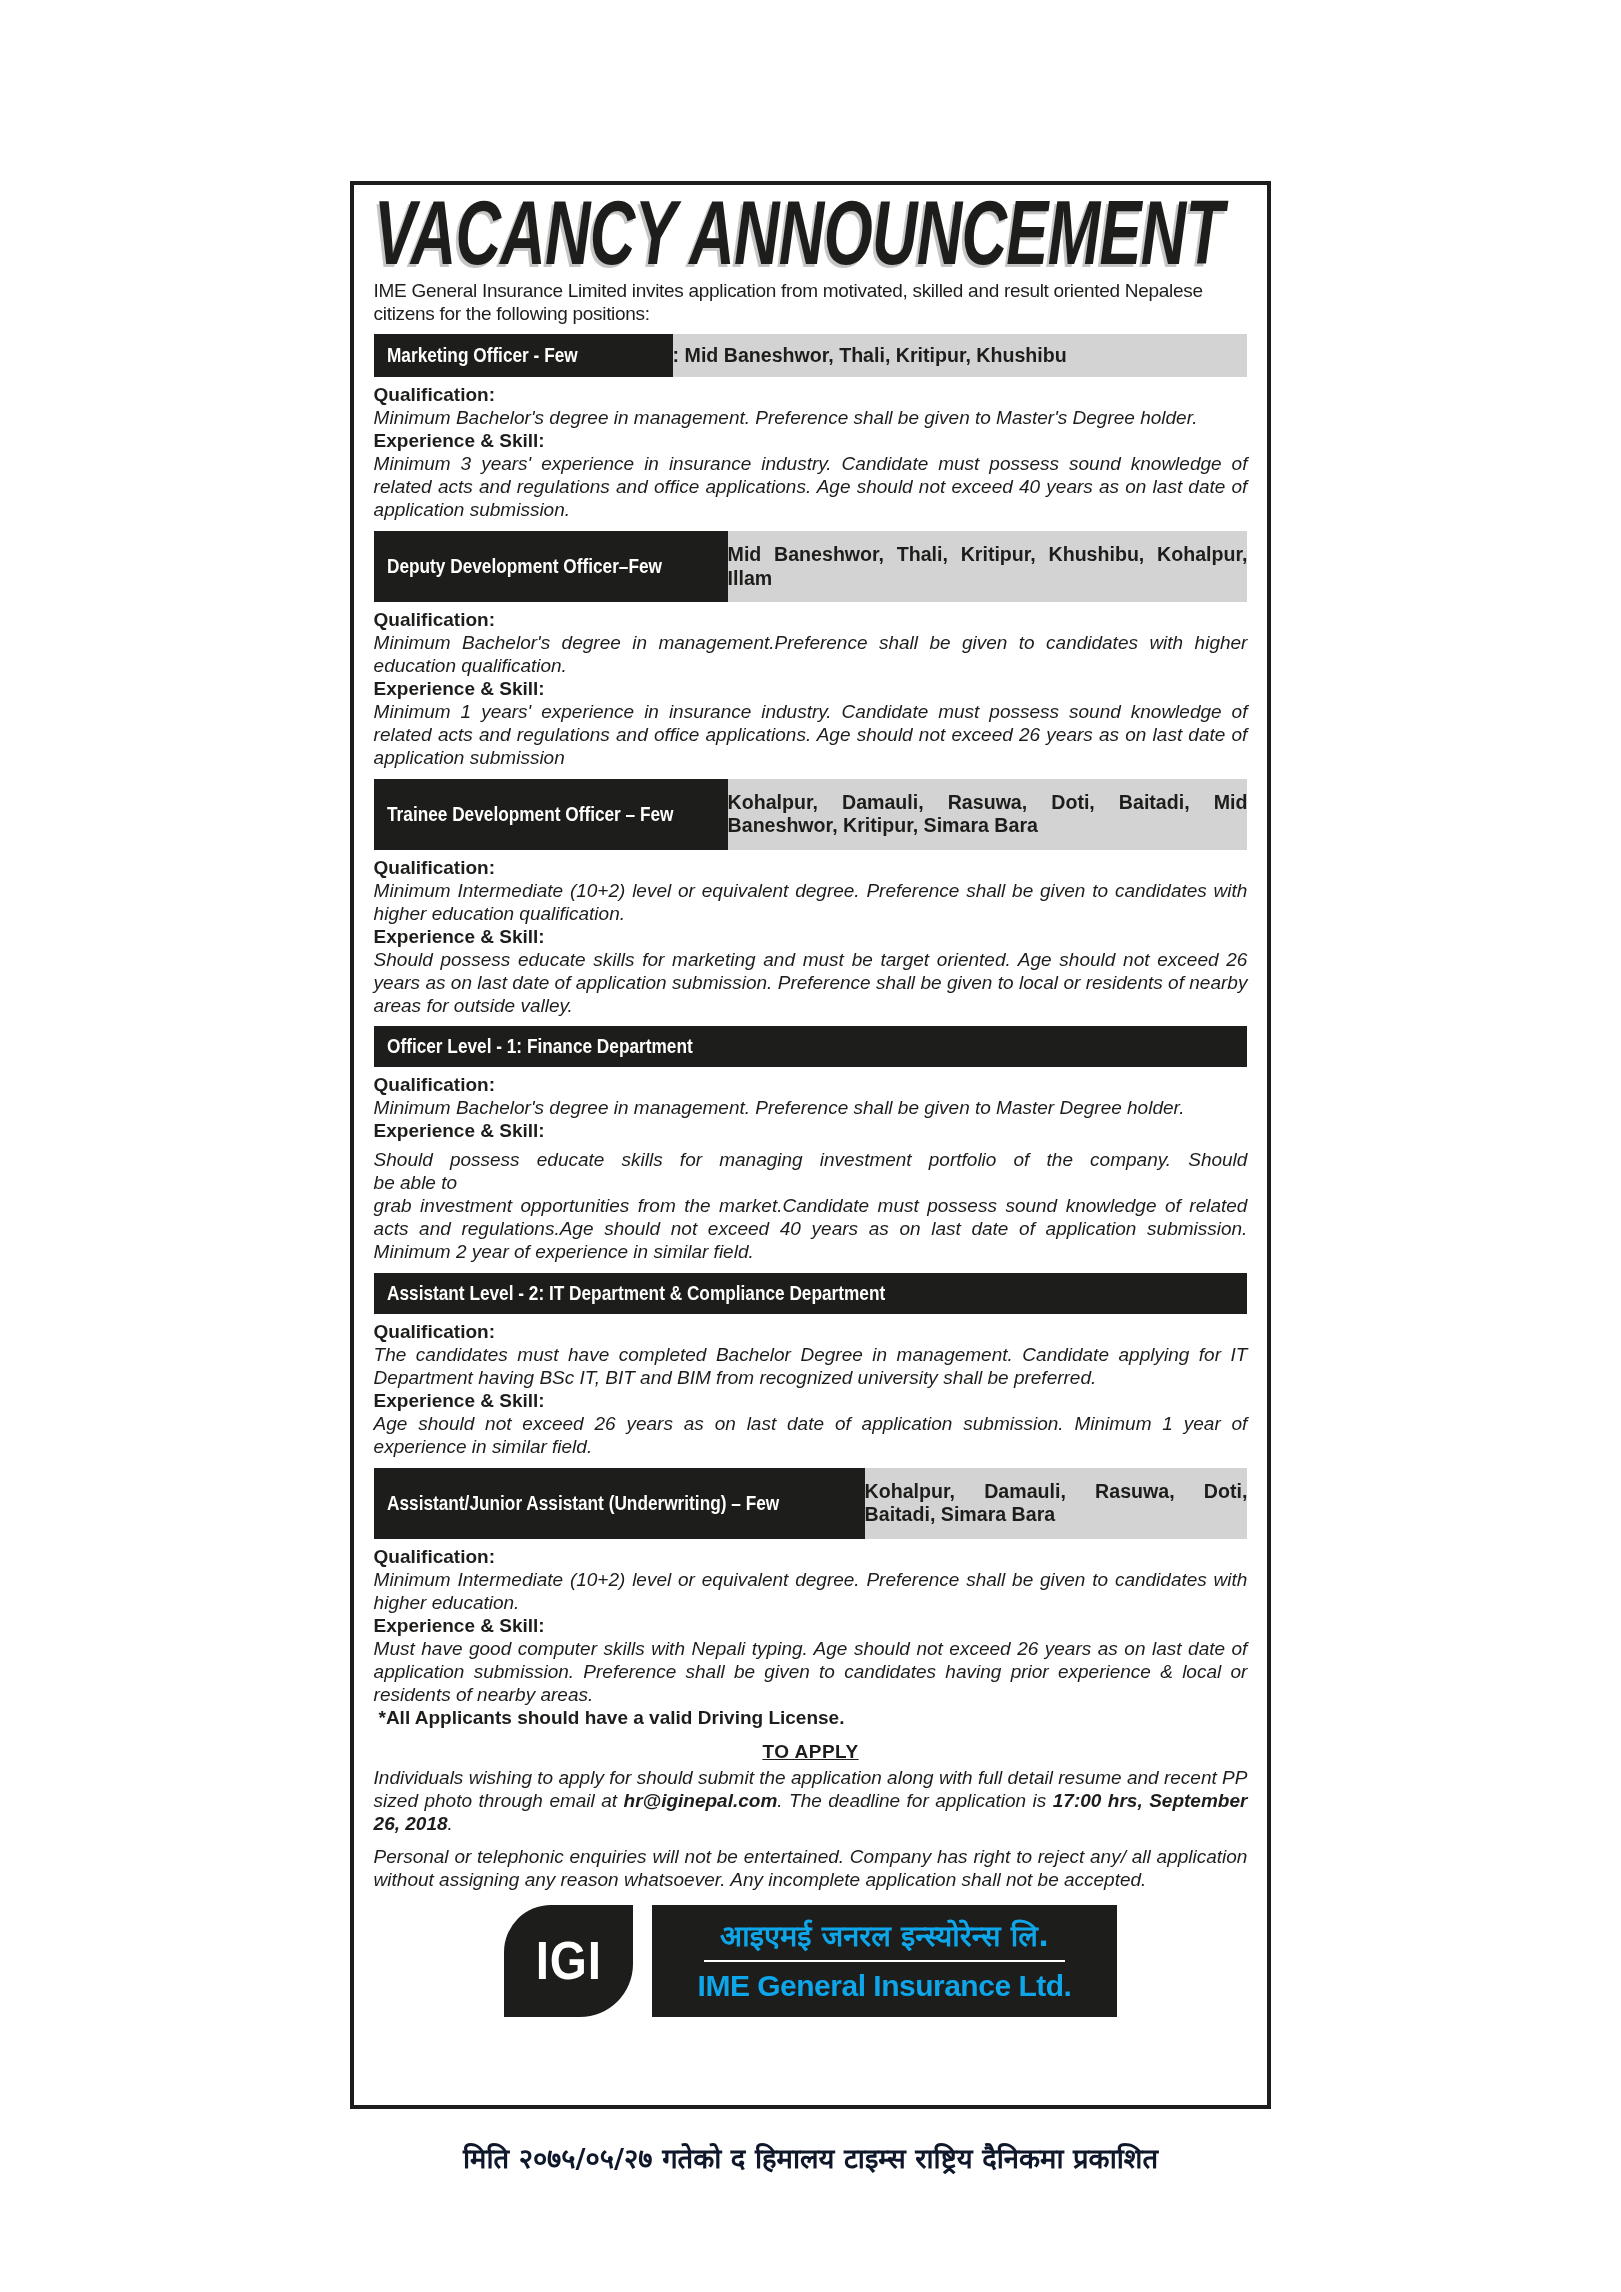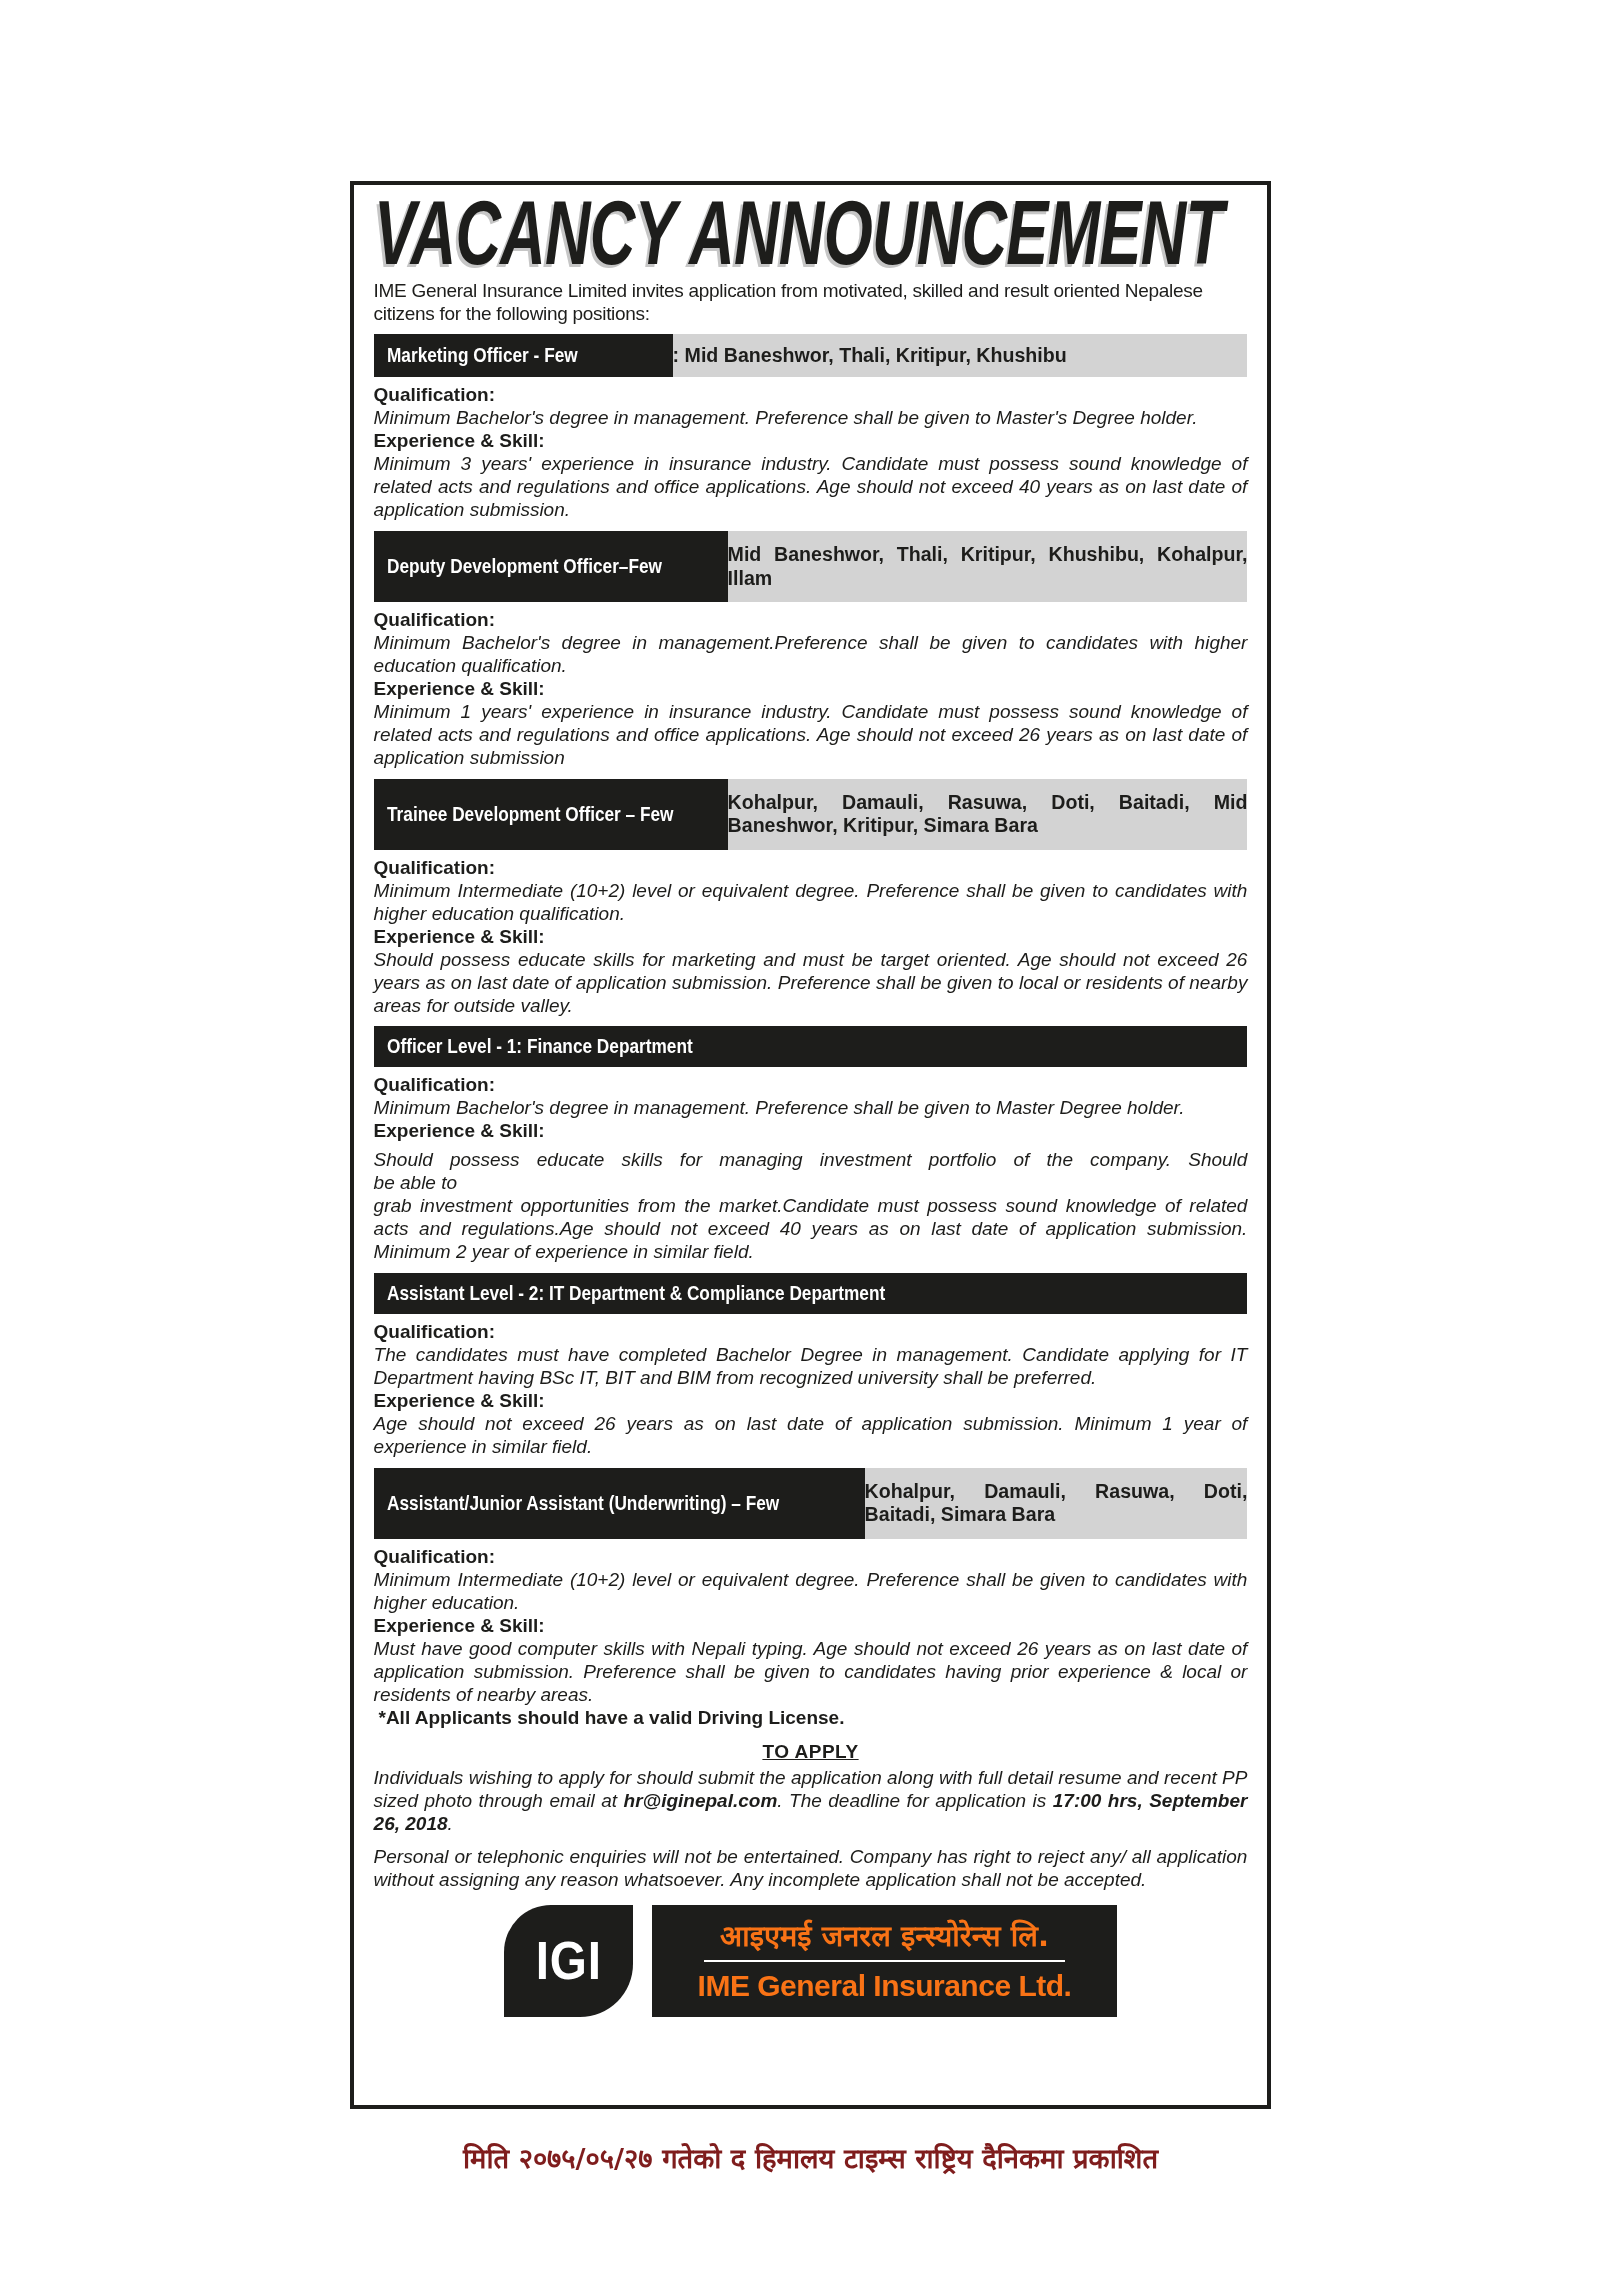--- a/index.html
+++ b/index.html
@@ -64,34 +64,34 @@
   .igi-blob {
     width:129px; height:112px; background:#1d1d1b;
     border-radius:47px 0 53px 0;
     display:flex; align-items:center; justify-content:center; flex:none;
   }
   .igi-blob span {
     color:#ffffff; font-size:53px; font-weight:bold; letter-spacing:1px;
     transform:scaleX(0.9);
   }
   .namebox {
-    background:#1d1d1b; color:#f97316; width:465px; box-sizing:border-box;
+    background:#1d1d1b; color:#0ea5e9; width:465px; box-sizing:border-box;
     display:flex; flex-direction:column; justify-content:center; align-items:center;
     padding:7.8px 0;
   }
   .namebox .np {
     font-size:29px; font-weight:bold; line-height:39px;
     padding:0 15.7px 3.9px 15.7px; border-bottom:2.9px solid #ffffff;
     font-family:"DejaVu Sans","Liberation Sans",sans-serif;
   }
   .namebox .en { font-size:30px; font-weight:bold; line-height:39px; margin-top:3.9px; letter-spacing:-0.5px; }
 
   .caption {
     position:absolute; left:0; top:2139px; width:100%;
-    text-align:center; font-size:27.4px; font-weight:bold; color:#7f1d1d;
+    text-align:center; font-size:27.4px; font-weight:bold; color:#0f172a;
     font-family:"DejaVu Sans","Liberation Sans",sans-serif;
   }
 </style>
 </head>
 <body>
 
 <div class="ad">
 
   <div class="title">VACANCY ANNOUNCEMENT</div>
   <div class="intro">IME General Insurance Limited invites application from motivated, skilled and result oriented Nepalese citizens for the following positions:</div>

